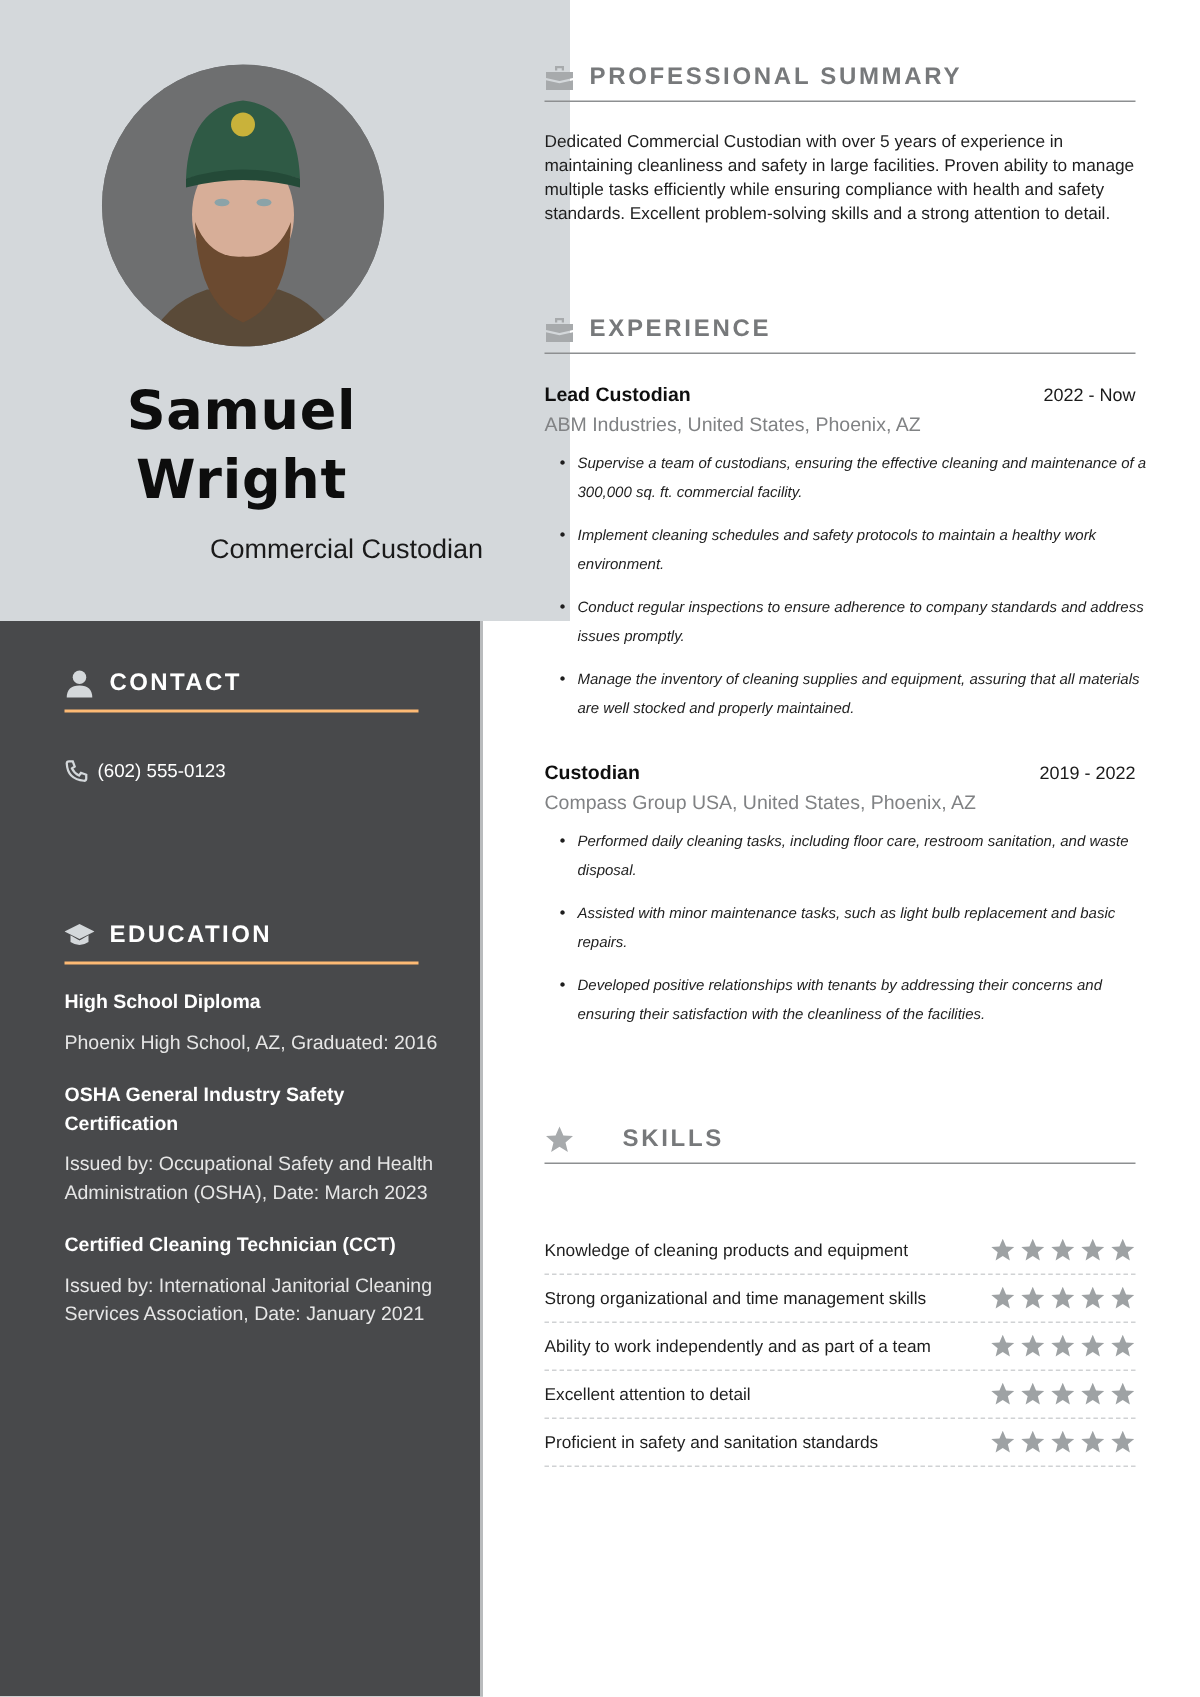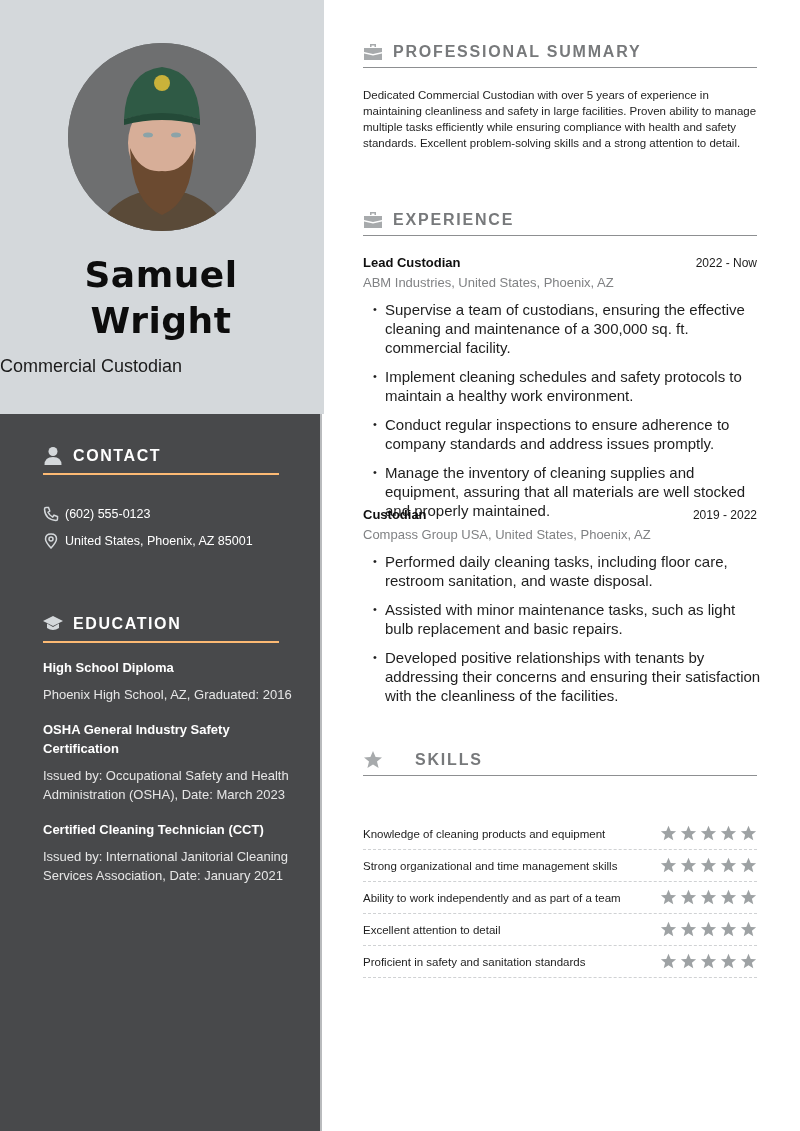--- a/index.html
+++ b/index.html
@@ -1,23 +1,23 @@
 <!DOCTYPE html>
 <html><head>
 <meta charset="utf-8">
 <style>
   * { box-sizing: border-box; margin: 0; padding: 0; }
   html, body { width: 800px; height: 1131px; background: #ffffff; overflow: hidden; }
   body { font-family: "Liberation Sans", "DejaVu Sans", sans-serif; color: #1e1e1e; position: relative; }
 
   .sidebar { position: absolute; left: 0; top: 0; width: 322px; height: 1131px; background: #48494b; border-right: 2px solid #b9bbbd; }
-  .sidebar-top { position: absolute; left: 0; top: 0; width: 324px; height: 414px; background: #d4d8db; }
+  .sidebar-top { position: absolute; left: 0; top: 0; width: 380px; height: 414px; background: #d4d8db; }
   .photo { position: absolute; left: 68px; top: 43px; width: 188px; height: 188px; border-radius: 50%; background: #6e6f70; overflow: hidden; }
   .name { position: absolute; left: 0; top: 252px; width: 322px; text-align: center; font-family: "DejaVu Sans", sans-serif; font-weight: bold; font-size: 36px; line-height: 46px; color: #0d0d0d; letter-spacing: 0.5px; }
-  .job-title { position: absolute; left: 0; top: 356px; width: 322px; text-align: left; font-size: 18px; color: #1a1a1a; }
+  .job-title { position: absolute; left: 0; top: 356px; width: 322px; text-align: right; font-size: 18px; color: #1a1a1a; }
 
   .side-section-head { position: absolute; left: 43px; width: 236px; height: 30px; border-bottom: 2px solid #fdba74; display: flex; align-items: center; gap: 10px; padding-bottom: 6px; }
   .side-section-head .label { color: #ffffff; font-weight: bold; font-size: 16px; letter-spacing: 1.6px; }
   .side-section-head svg { width: 20px; height: 20px; fill: #d4d8db; }
 
   .contact-list { position: absolute; left: 43px; top: 500px; width: 260px; }
   .contact-item { display: flex; align-items: center; gap: 6px; height: 27px; color: #ffffff; font-size: 12.5px; }
   .contact-item svg { width: 16px; height: 16px; stroke: #d4d8db; fill: none; stroke-width: 1.5; flex: none; }
 
   .edu-list { position: absolute; left: 43px; top: 658px; width: 250px; color: #ffffff; }
@@ -29,21 +29,21 @@
   .sec-head svg { width: 20px; height: 20px; fill: #a7aaac; }
 
   .summary { position: absolute; left: 363px; top: 87px; width: 394px; font-size: 11.5px; line-height: 16px; color: #1e1e1e; }
 
   .job { position: absolute; left: 363px; width: 404px; }
   .job-head { display: flex; justify-content: space-between; width: 394px; align-items: baseline; }
   .job-role { font-weight: bold; font-size: 13px; color: #0f0f0f; }
   .job-dates { font-size: 12px; color: #1a1a1a; }
   .job-company { font-size: 13px; color: #808284; margin-top: 5px; }
   .job-bullets { list-style: none; margin-top: 10px; }
-  .job-bullets li { position: relative; padding-left: 22px; font-size: 15px; line-height: 19px; color: #1e1e1e; margin-bottom: 10px; }
+  .job-bullets li { position: relative; padding-left: 22px; font-size: 10px; line-height: 19px; color: #1e1e1e; margin-bottom: 10px; font-style: italic; }
   .job-bullets li::before { content: "•"; position: absolute; left: 10px; top: 0; font-size: 11px; }
 
   .skills { position: absolute; left: 363px; top: 818px; width: 394px; }
   .skill-row { display: flex; justify-content: space-between; align-items: center; height: 32px; border-bottom: 1px dashed #d0d2d4; }
   .skill-name { font-size: 11.5px; color: #1e1e1e; }
   .stars { display: flex; gap: 3px; }
   .stars svg { width: 17px; height: 17px; fill: #9ea2a4; }
 </style>
 </head>
 <body>
@@ -84,27 +84,20 @@
     </svg>
     <span class="label">CONTACT</span>
   </div>
   <div class="contact-list">
     <div class="contact-item">
       <svg viewBox="0 0 16 16">
         <path d="M3 1.5 L5.5 1.5 L6.8 5 L5 6.3 Q6.5 9.5 9.7 11 L11 9.2 L14.5 10.5 L14.5 13 Q14.5 14.5 13 14.5 Q2 13.5 1.5 3 Q1.5 1.5 3 1.5 Z"></path>
       </svg>
       <span>(602) 555-0123</span>
     </div>
-    <div class="contact-item">
-      <svg viewBox="0 0 16 16">
-        <path d="M8 15 Q2.5 9 2.5 6 Q2.5 1 8 1 Q13.5 1 13.5 6 Q13.5 9 8 15 Z"></path>
-        <circle cx="8" cy="6" r="2"></circle>
-      </svg>
-      <span>United States, Phoenix, AZ 85001</span>
-    </div>
   </div>
 
   <div class="side-section-head" style="top:613px;">
     <svg viewBox="0 0 20 20">
       <path d="M10 2 L20 7 L10 12 L0 7 Z"></path>
       <path d="M4 9.5 L4 14 Q10 18 16 14 L16 9.5 L10 13 Z"></path>
     </svg>
     <span class="label">EDUCATION</span>
   </div>
   <div class="edu-list">

